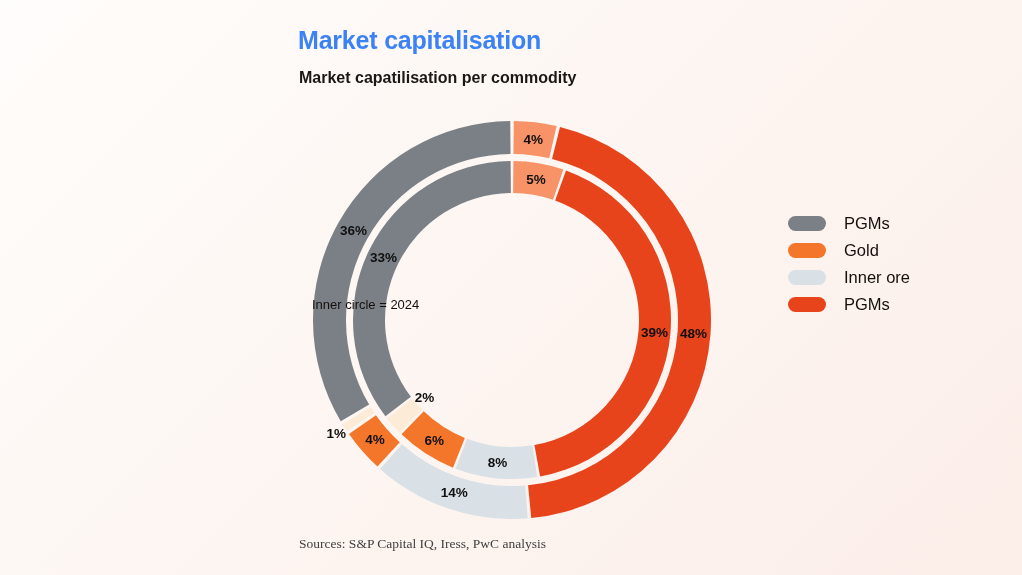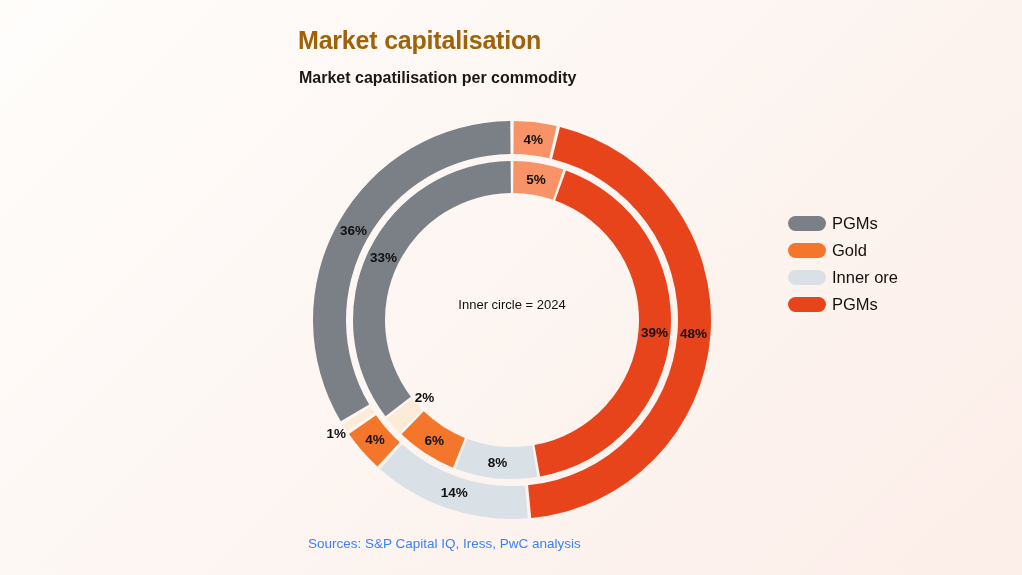--- a/index.html
+++ b/index.html
@@ -20,21 +20,21 @@
     inset: 0;
   }
 
   
   .chart-title {
     position: absolute;
     left: 298px;
     top: 26px;
     font-size: 25px;
     font-weight: bold;
-    color: #a16207;
+    color: #3b82f6;
     letter-spacing: -0.2px;
     white-space: nowrap;
   }
   .chart-subtitle {
     position: absolute;
     left: 299px;
     top: 69px;
     font-size: 16px;
     font-weight: bold;
     color: #1b1715;
@@ -63,21 +63,20 @@
     text-anchor: middle;
     dominant-baseline: central;
     paint-order: stroke;
   }
 
   .center-note {
     position: absolute;
     left: 0;
     right: 0;
     top: 176px;
-    text-align: center;
     font-size: 13px;
     line-height: 17px;
     color: #15100e;
     pointer-events: none;
   }
 
   
   .legend {
     position: absolute;
     left: 788px;
@@ -90,34 +89,34 @@
     height: 27px;
     margin-bottom: 0px;
   }
   .legend-swatch {
     width: 38px;
     height: 15px;
     border-radius: 8px;
     flex: 0 0 auto;
   }
   .legend-label {
-    margin-left: 6px;
+    margin-left: 18px;
     font-size: 16.5px;
     color: #14100e;
     white-space: nowrap;
   }
 
   
   .source-note {
     position: absolute;
-    left: 308px;
+    left: 299px;
     top: 536px;
-    font-family: Liberation Sans, sans-serif;
+    font-family: Liberation Serif, serif;
     font-size: 13.5px;
-    color: #3b82f6;
+    color: #404040;
     white-space: nowrap;
   }
 </style>
 </head>
 <body>
 
 <div id="page-root">
 
   <div class="chart-title">Market capitalisation</div>
 

